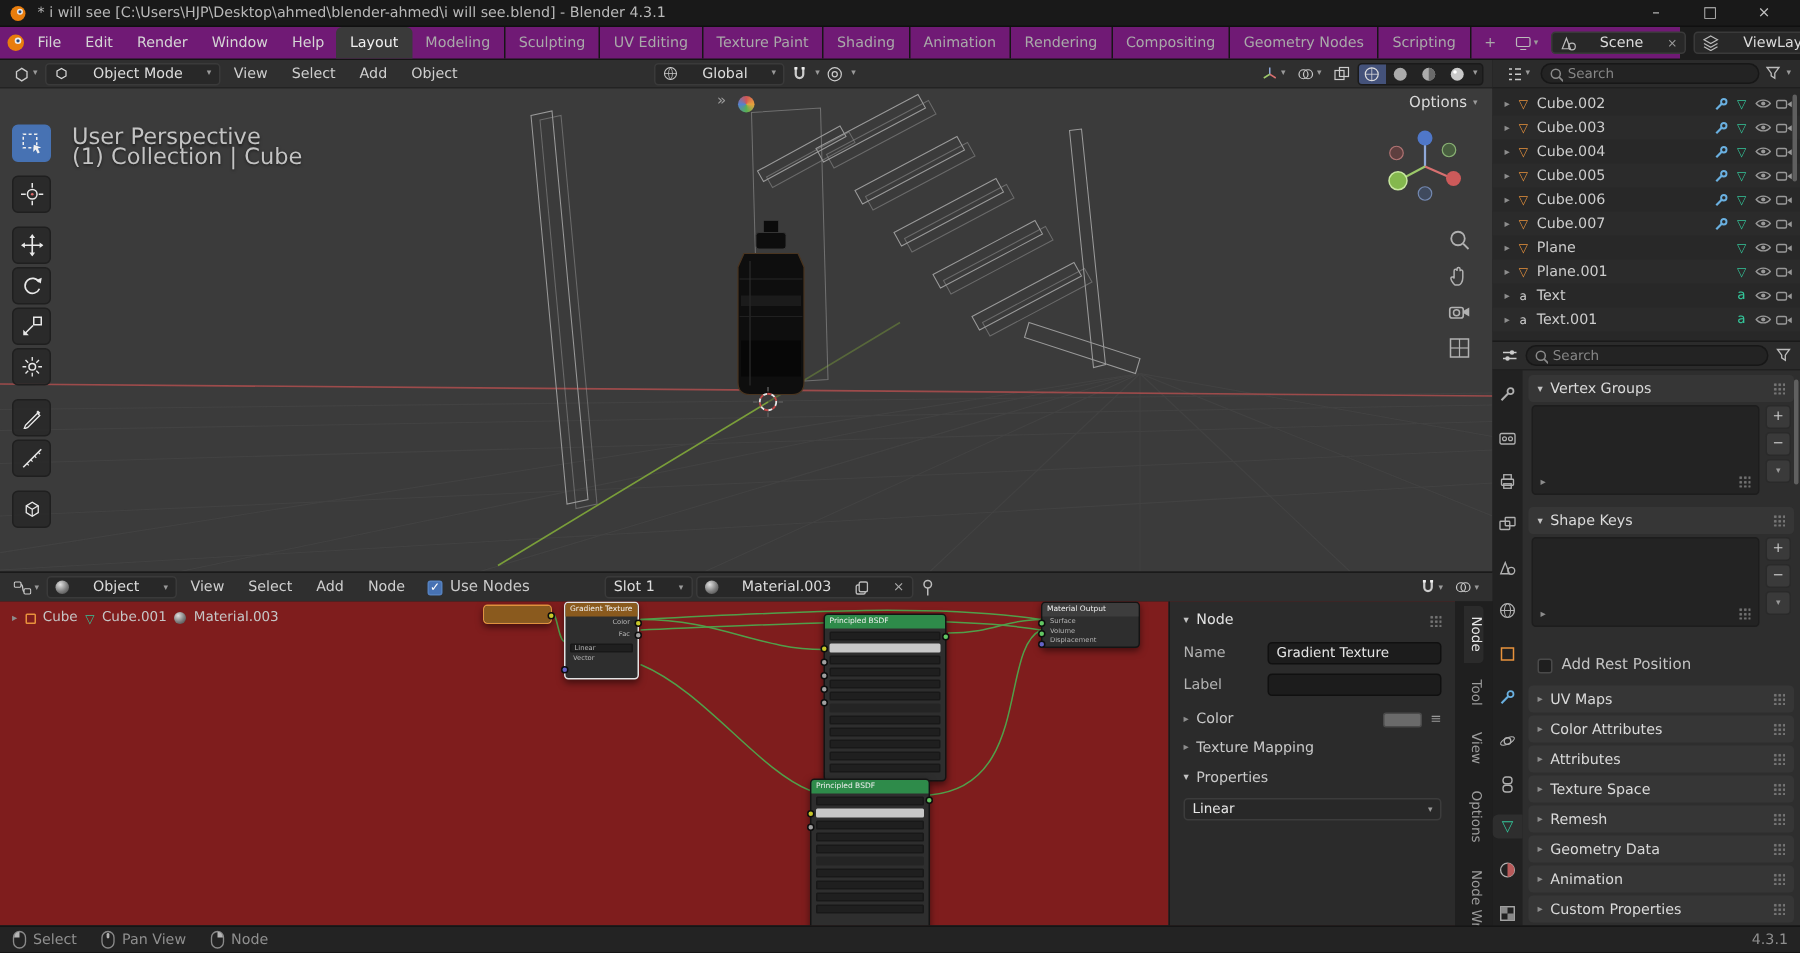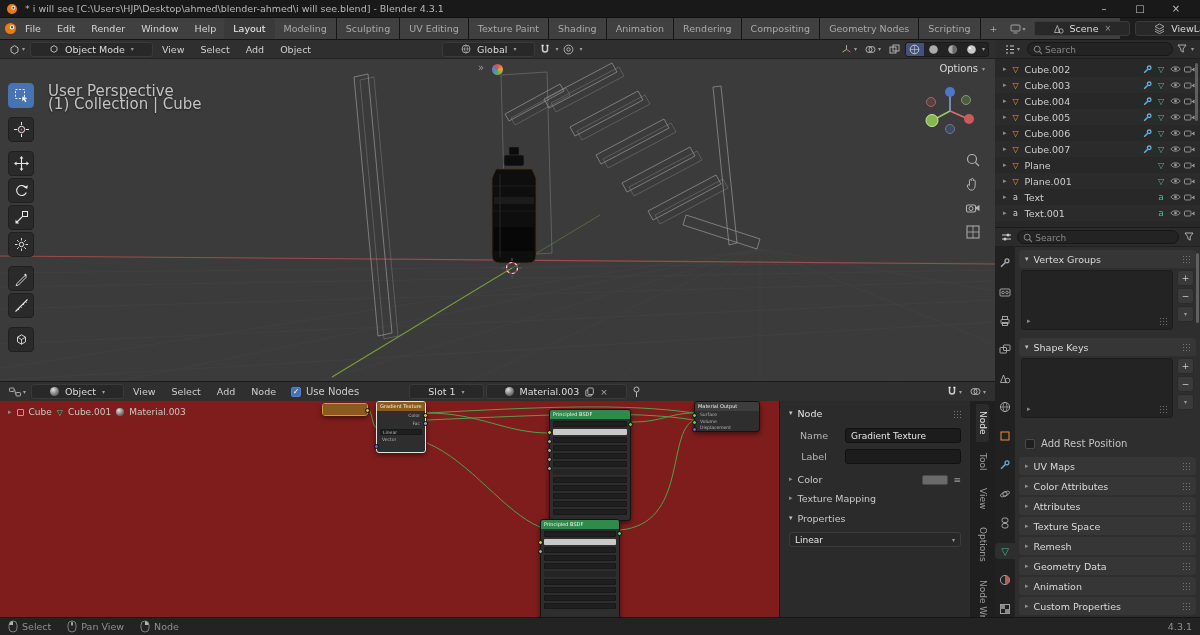--- a/index.html
+++ b/index.html
@@ -8,29 +8,29 @@
   font-family:"DejaVu Sans","Liberation Sans",sans-serif;font-size:10px;color:#c9c9c9;user-select:none}
 .abs{position:absolute}
 .flex{display:flex;align-items:center}
 svg{display:block}
 
 #titlebar{position:absolute;left:0;top:0;width:1200px;height:18px;background:#191919;display:flex;align-items:center;padding:0 6px;gap:7px;border-bottom:1px solid #101010}
 #titlebar .t{color:#b9b9b9;font-size:9.5px;white-space:nowrap}
 .wbtns{margin-left:auto;display:flex}
 .wbtn{width:36px;height:18px;display:inline-flex;align-items:center;justify-content:center;color:#c2c2c2;font-size:10px}
 
-#topbar{position:absolute;left:0;top:18px;width:1120px;height:22px;background:#404040;border-bottom:1px solid #141414;display:flex;align-items:stretch;padding-left:4px}
+#topbar{position:absolute;left:0;top:18px;width:1120px;height:22px;background:#701a75;border-bottom:1px solid #141414;display:flex;align-items:stretch;padding-left:4px}
 .logo{width:20px;display:flex;align-items:center;justify-content:center}
 .menu{display:flex;align-items:center;padding:0 8px;color:#d5d5d5;font-size:9.5px}
 .wtab{display:flex;align-items:center;padding:0 9px;color:#a9a9a9;border-right:1px solid #161616;font-size:9.5px;white-space:nowrap}
 .wtab.on{background:#3a3a3a;color:#f0f0f0;border-radius:4px 4px 0 0;border-right:none}
 .tbright{margin-left:auto;display:flex;align-items:center;gap:5px;padding-right:8px}
 
 .hbar{background:#2f2f2f;border-bottom:1px solid #232323;display:flex;align-items:center;gap:2px;padding:0 6px}
-.pill{background:#282828;border:1px solid #3a3a3a;border-radius:3px;height:15px;display:inline-flex;align-items:center;gap:6px;padding:0 18px;color:#dcdcdc;white-space:nowrap;font-size:9.5px}
+.pill{background:#282828;border:1px solid #3a3a3a;border-radius:3px;height:15px;display:inline-flex;align-items:center;gap:16px;padding:0 5px;color:#dcdcdc;white-space:nowrap;font-size:9.5px}
 .mlabel{padding:0 7px;color:#cfcfcf;font-size:9.5px}
 .chv{font-size:6px;color:#9a9a9a;line-height:1}
 .chv::before{content:"▾"}
 .tri{font-size:7px;color:#8d8d8d;line-height:1}
 .tri::before{content:"▸"}
 .trid{font-size:7px;color:#c4c4c4;line-height:1}
 .trid::before{content:"▾"}
 .ib{display:inline-flex;align-items:center;gap:2px;padding:0 3px;height:15px;border-radius:3px}
 .grip{width:8px;height:8px;background-image:radial-gradient(#8c8c8c .8px,transparent 1px);background-size:3px 3px;opacity:.75}
 .cb{width:10px;height:10px;border:1px solid #4a4a4a;border-radius:2px;background:#1f1f1f;flex:none}
@@ -76,21 +76,21 @@
 .nh.sh{background:#2e8b4a}.nh.tx{background:#8a5a1e}.nh.out{background:#3d3d3d}
 .nr{height:6px;margin:2px 3px;background:#242424;border-radius:1px;font-size:4.5px;line-height:6px;color:#b5b5b5;padding:0 2px;overflow:hidden}
 .nr.sl{background:#1f1f1f;border:1px solid #181818}
 .nr.sw{background:#c9c9c9}
 .nr.txt{background:none;text-align:right}
 .nr.tight{margin:1px 3px;height:5.5px;line-height:5.5px}
 .node.sel{border-color:#e0913d}.node.act{border-color:#e3e3e3}
 .sk{position:absolute;width:5px;height:5px;border-radius:50%;border:1px solid #0d0d0d}
 #npanel{position:absolute;left:779px;top:401px;width:191px;height:216px;background:#2b2b2b;border-left:1px solid #191919;padding:7px 9px;font-size:9.5px}
 .nprow{display:flex;align-items:center;gap:6px;margin-bottom:6px}
-.nplab{width:50px;text-align:center;color:#b3b3b3;flex:none}
+.nplab{width:50px;text-align:left;color:#b3b3b3;flex:none}
 .npfield{flex:1;height:15px;background:#1c1c1c;border:1px solid #101010;border-radius:3px;color:#e6e6e6;display:flex;align-items:center;padding:0 5px;font-size:9px}
 #shtabs{position:absolute;left:970px;top:401px;width:25px;height:216px;background:#1f1f1f;display:flex;flex-direction:column;align-items:center;padding-top:3px;gap:4px}
 .vtab{writing-mode:vertical-rl;font-size:9px;color:#9c9c9c;padding:7px 2px;line-height:1;border-radius:0 3px 3px 0;white-space:nowrap}
 .vtab.on{background:#2b2b2b;color:#e6e6e6}
 
 #statusbar{position:absolute;left:0;top:617px;width:1200px;height:18px;background:#232323;border-top:1px solid #151515;display:flex;align-items:center;gap:16px;padding:0 8px;color:#8f8f8f;font-size:9.5px}
 .sbitem{display:flex;align-items:center;gap:4px}
 </style>
 </head>
 <body>

